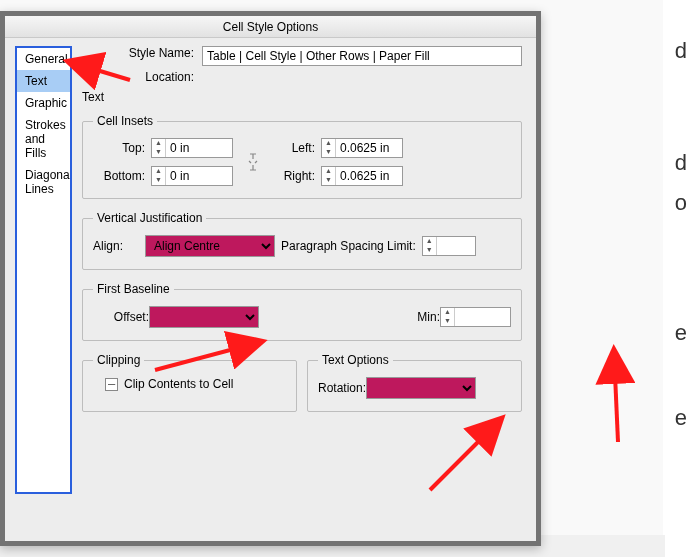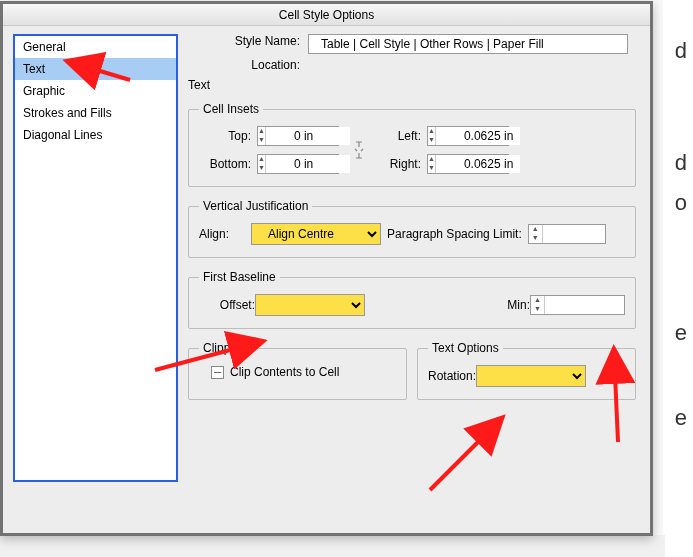--- a/index.html
+++ b/index.html
@@ -19,25 +19,25 @@
     right: 0; top: 0;
     width: 30px; height: 100%;
     background: #fff;
     color: #333;
     font-size: 22px;
     line-height: 1.2;
   }
   .strip-right span { position: absolute; right: 6px; }
   .window {
     position: absolute;
-    left: 0; top: 1px;
-    width: 653px;
+    left: 0; top: 11px;
+    width: 541px;
     height: 535px;
     background: #ededed;
-    border: 3px solid #737373;
+    border: 5px solid #737373;
     box-shadow: 0 3px 10px rgba(0,0,0,0.25);
   }
   .titlebar {
     height: 22px;
     background: linear-gradient(#f6f6f6,#e2e2e2);
     border-bottom: 1px solid #c9c9c9;
     text-align: center;
     line-height: 22px;
     font-size: 12px;
   }
@@ -55,21 +55,21 @@
     font-size: 12px;
   }
   .side-item.selected { background: #a8cdf5; }
   .main { flex: 1; padding: 0 4px; }
   .row { display: flex; align-items: flex-start; margin-bottom: 4px; }
   .lbl-right { width: 120px; text-align: right; padding-right: 8px; }
   .txt-input {
     border: 1px solid #999;
     background: #fff;
     height: 20px;
-    padding: 0 12px;
+    padding: 0 4px;
     font: inherit;
   }
   .section-title { margin: 6px 0 6px 0; font-size: 12px; }
   fieldset {
     border: 1px solid #bdbdbd;
     border-radius: 2px;
     margin: 10px 0 12px 0;
     padding: 10px 10px 12px 10px;
     position: relative;
   }
@@ -101,31 +101,30 @@
     line-height: 8px;
     text-align: center;
     color: #555;
   }
   .stepper input {
     border: none;
     width: 60px;
     padding: 6px 4px;
     font: inherit;
     outline: none;
-    margin-left: 24px;
   }
   .stepper.small input { width: 38px; }
   .link-icon { color: #777; font-size: 14px; text-align: center; }
   .vj-row { display: flex; align-items: center; gap: 6px; }
   .select {
     border: 1px solid #999;
-    background: #fde047;
+    background: #be185d;
     height: 22px;
     font: inherit;
-    padding: 0 12px;
+    padding: 0 4px;
   }
   .fb-row { display:flex; align-items:center; }
   .half-grid { display: flex; gap: 10px; }
   .half-grid fieldset { flex: 1; margin: 0; }
   .tri-check {
     display: inline-block;
     width: 13px; height: 13px;
     border: 1px solid #888;
     background: #fff;
     position: relative;

